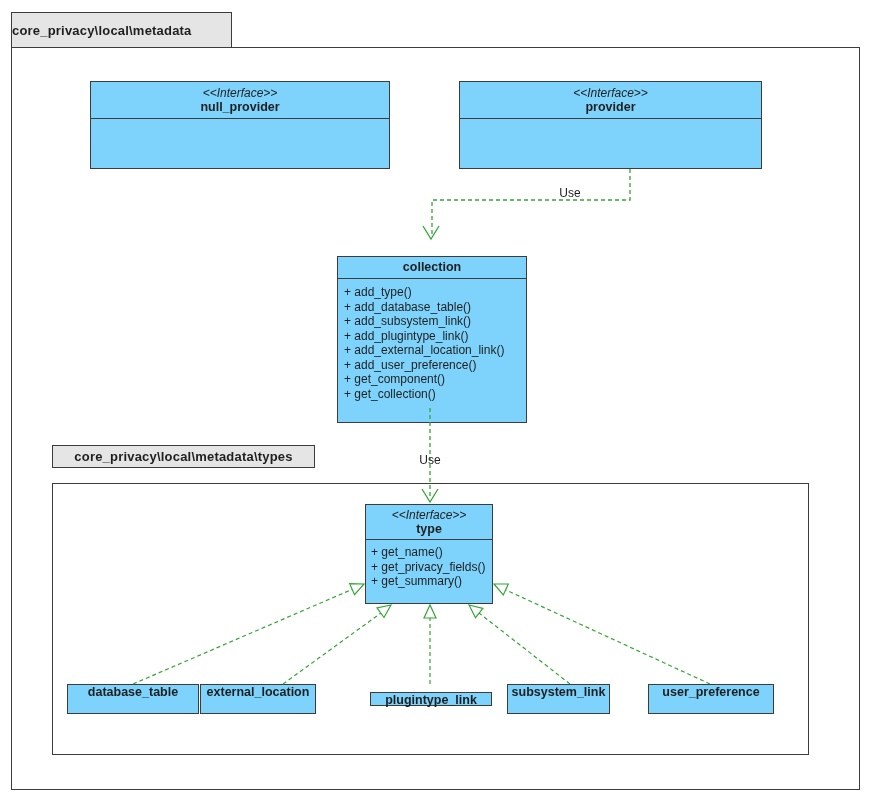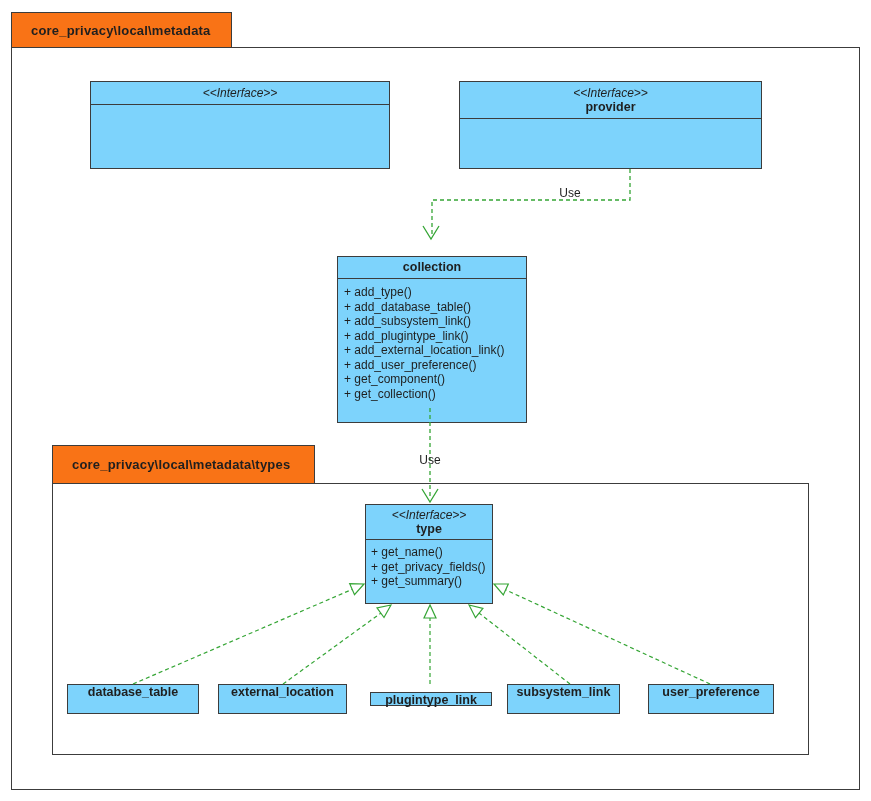--- a/index.html
+++ b/index.html
@@ -1,23 +1,23 @@
 <!DOCTYPE html>
 <html><head>
 <meta charset="utf-8">
 <style>
   html,body { margin:0; padding:0; background:#ffffff; }
   .canvas {
     position:relative; width:871px; height:801px; background:#ffffff;
     font-family:"Liberation Sans", sans-serif; color:#1f1f1f; overflow:hidden;
   }
   .pkg-tab {
-    position:absolute; box-sizing:border-box; background:#f97316;
+    position:absolute; box-sizing:border-box; background:#e5e5e5;
     border:1px solid #3c3c3c; display:flex; align-items:center;
-    padding:0 19px; font-weight:bold; font-size:13px; letter-spacing:.2px;
+    padding:0 0; font-weight:bold; font-size:13px; letter-spacing:.2px;
     z-index:3;
   }
   .pkg-body {
     position:absolute; box-sizing:border-box; background:#ffffff;
     border:1px solid #3c3c3c; z-index:1;
   }
   .uml-class {
     position:absolute; box-sizing:border-box; background:#7dd3fc;
     border:1px solid #3c3c3c; z-index:4;
   }
@@ -41,28 +41,29 @@
 </head>
 <body>
 
 <div class="canvas">
 
   <div class="pkg-tab" style="left:11px; top:12px; width:221px; height:36px;">
     <span>core_privacy\local\metadata</span>
   </div>
   <div class="pkg-body" style="left:11px; top:47px; width:849px; height:743px;"></div>
 
-  <div class="pkg-tab" style="left:52px; top:445px; width:263px; height:39px; z-index:2;">
+  <div class="pkg-tab" style="left:52px; top:445px; width:263px; height:23px; z-index:2;justify-content:center;">
     <span>core_privacy\local\metadata\types</span>
   </div>
   <div class="pkg-body" style="left:52px; top:483px; width:757px; height:272px;"></div>
 
   <div class="uml-class" style="left:90px; top:81px; width:300px; height:88px;">
     <div class="hdr">
       <span class="stereo">&lt;&lt;Interface&gt;&gt;</span>
+      <span class="cls-name">null_provider</span>
     </div>
   </div>
 
   <div class="uml-class" style="left:459px; top:81px; width:303px; height:88px;">
     <div class="hdr">
       <span class="stereo">&lt;&lt;Interface&gt;&gt;</span>
       <span class="cls-name">provider</span>
     </div>
   </div>
 
@@ -90,27 +91,27 @@
     <div class="methods" style="padding:5px 5px;">
       <div class="m">+ get_name()</div>
       <div class="m">+ get_privacy_fields()</div>
       <div class="m">+ get_summary()</div>
     </div>
   </div>
 
   <div class="uml-class simple" style="left:67px; top:684px; width:132px; height:30px;">
     <span class="cls-name">database_table</span>
   </div>
-  <div class="uml-class simple" style="left:218px; top:684px; width:129px; height:30px;">
+  <div class="uml-class simple" style="left:200px; top:684px; width:116px; height:30px;">
     <span class="cls-name">external_location</span>
   </div>
   <div class="uml-class simple" style="left:370px; top:684px; width:122px; height:14px;margin-top:8px;">
     <span class="cls-name">plugintype_link</span>
   </div>
-  <div class="uml-class simple" style="left:507px; top:684px; width:113px; height:30px;">
+  <div class="uml-class simple" style="left:507px; top:684px; width:103px; height:30px;">
     <span class="cls-name">subsystem_link</span>
   </div>
   <div class="uml-class simple" style="left:648px; top:684px; width:126px; height:30px;">
     <span class="cls-name">user_preference</span>
   </div>
 
   <svg class="overlay" width="871" height="801" viewBox="0 0 871 801">
 
     <path d="M630 169 L630 200 L432 200 L432 236" fill="none" stroke="#35a535" stroke-width="1.3" stroke-dasharray="4 3"></path>
     <polyline points="423,226 431,239 439,226" fill="none" stroke="#35a535" stroke-width="1.3"></polyline>

